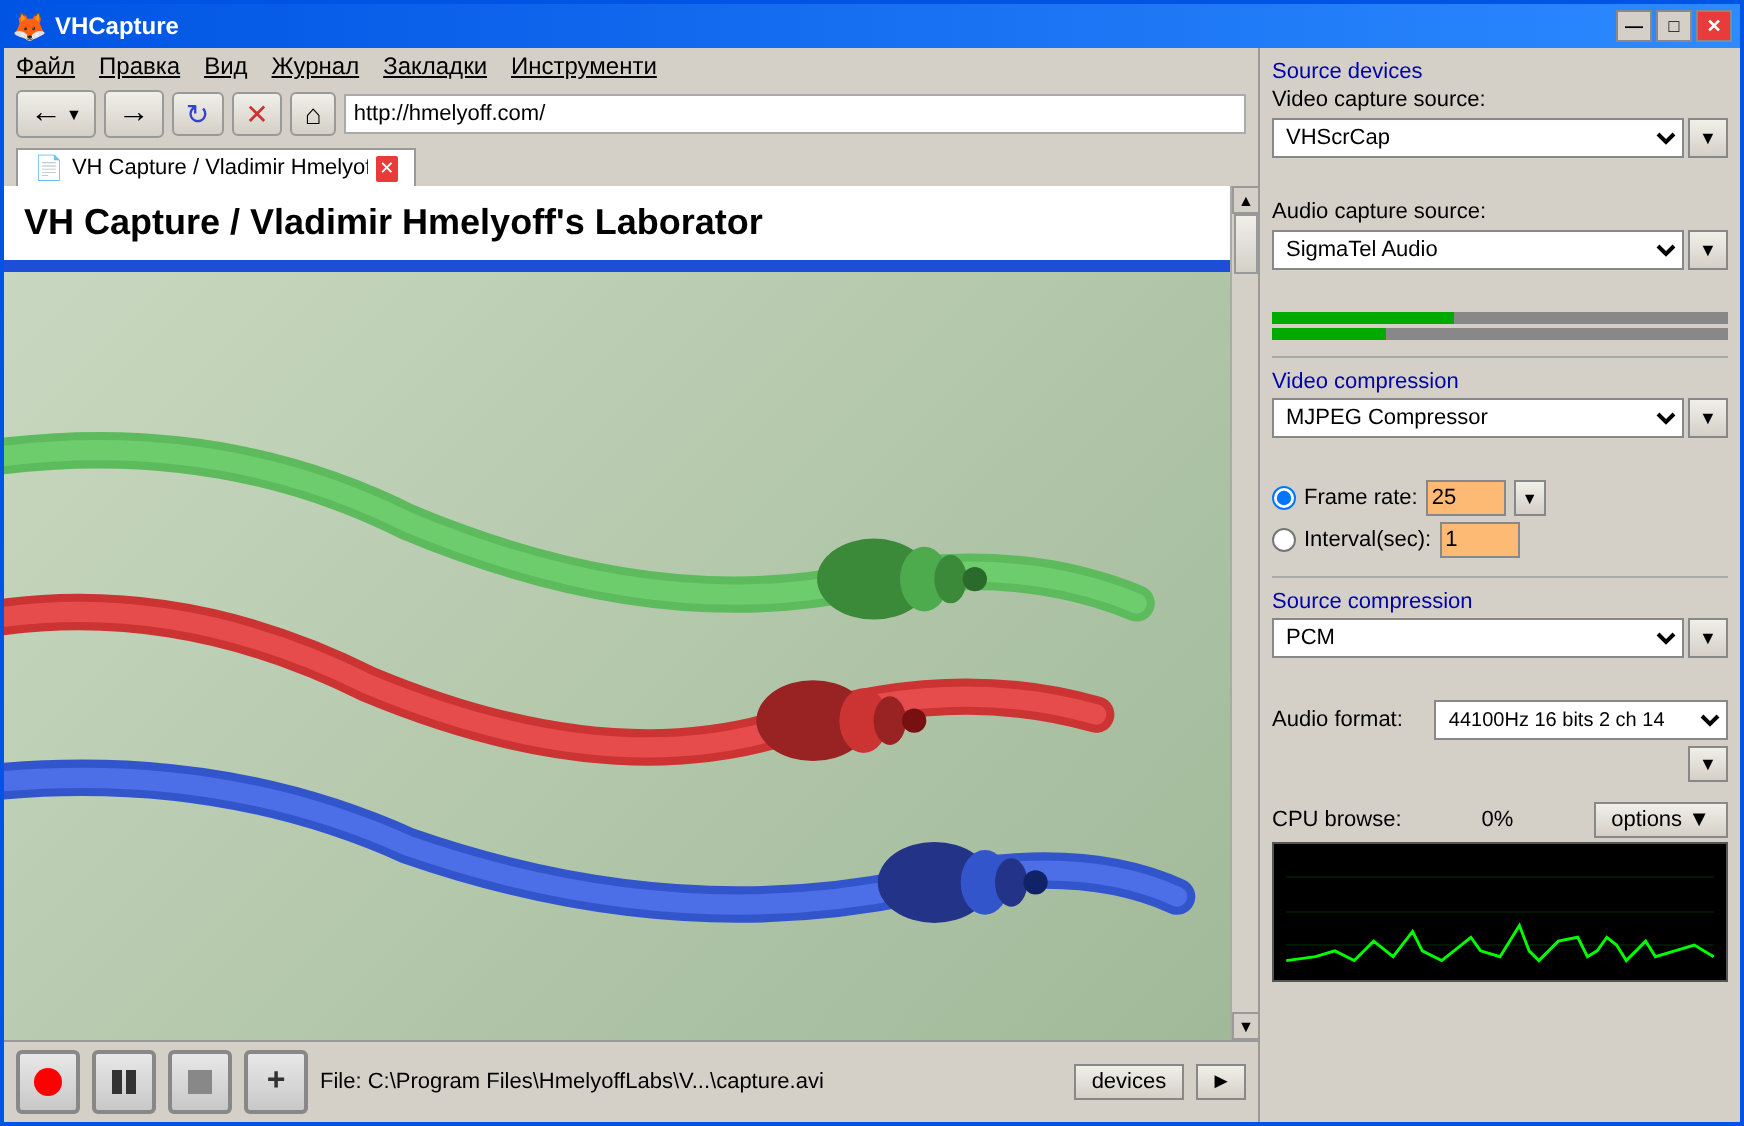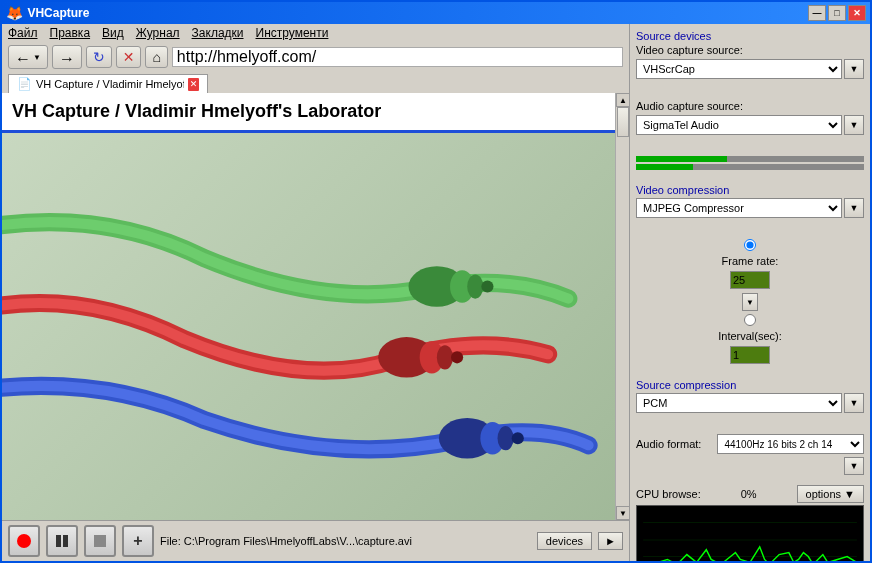--- a/index.html
+++ b/index.html
@@ -96,21 +96,21 @@
       display: flex;
       align-items: center;
       gap: 2px;
     }
     .address-bar {
       flex: 1;
       height: 20px;
       border: 1px solid #aaa;
       padding: 0 4px;
       background: white;
-      font-size: 16px;
+      font-size: 11px;
     }
     .browser-tab-bar {
       background: #d4d0c8;
       display: flex;
       align-items: flex-end;
       padding: 2px 6px 0;
     }
     .browser-tab {
       background: white;
       border: 1px solid #999;
@@ -266,34 +266,33 @@
     .divider {
       height: 1px;
       background: #aaa;
       margin: 2px 0;
     }
     .radio-row {
       display: flex;
       align-items: center;
       gap: 4px;
       margin-bottom: 3px;
-      flex-direction: column;
     }
     .radio-input {
       width: 12px;
       height: 12px;
       cursor: pointer;
     }
     .number-input {
       width: 40px;
       height: 18px;
       border: 1px solid #888;
       padding: 0 2px;
       font-size: 11px;
-      background: #4d7c0f;
+      background: #fdba74;
     }
     .small-dropdown-arrow {
       width: 16px;
       height: 18px;
       background: linear-gradient(to bottom, #f0efe8, #d4d0c8);
       border: 1px solid #888;
       display: flex;
       align-items: center;
       justify-content: center;
       cursor: pointer;
@@ -378,21 +377,21 @@
       <div class="browser-tab-bar">
         <div class="browser-tab">
           <span style="font-size:12px;">📄</span>
           <span style="max-width:150px; overflow:hidden; white-space:nowrap;">VH Capture / Vladimir Hmelyoff's ...</span>
           <div class="tab-close">✕</div>
         </div>
       </div>
 
       <div class="browser-content" style="position:relative; background:white;">
 
-        <div style="padding: 8px 10px; font-size:18px; font-weight:bold; color:#000; border-bottom:3px solid #1d4ed8; overflow:hidden; white-space:nowrap;">
+        <div style="padding: 8px 10px; font-size:18px; font-weight:bold; color:#000; border-bottom:6px solid #1d4ed8; overflow:hidden; white-space:nowrap;">
           <span>VH Capture / Vladimir Hmelyoff's Laborator</span>
         </div>
 
         <div style="position:relative; width:100%; height:calc(100% - 35px); overflow:hidden;">
           <svg viewBox="0 0 620 300" xmlns="http://www.w3.org/2000/svg" style="width:100%; height:100%; background: linear-gradient(135deg, #c8d8c0 0%, #a0b898 100%);">
 
             <path d="M -20 50 Q 100 30, 200 80 Q 320 130, 420 110 Q 500 95, 560 120" stroke="#5dbb5d" stroke-width="18" fill="none" stroke-linecap="round"></path>
             <path d="M -20 50 Q 100 30, 200 80 Q 320 130, 420 110 Q 500 95, 560 120" stroke="#7de07d" stroke-width="10" fill="none" stroke-linecap="round" opacity="0.5"></path>
 
             <ellipse cx="430" cy="108" rx="28" ry="20" fill="#3a8a3a"></ellipse>

